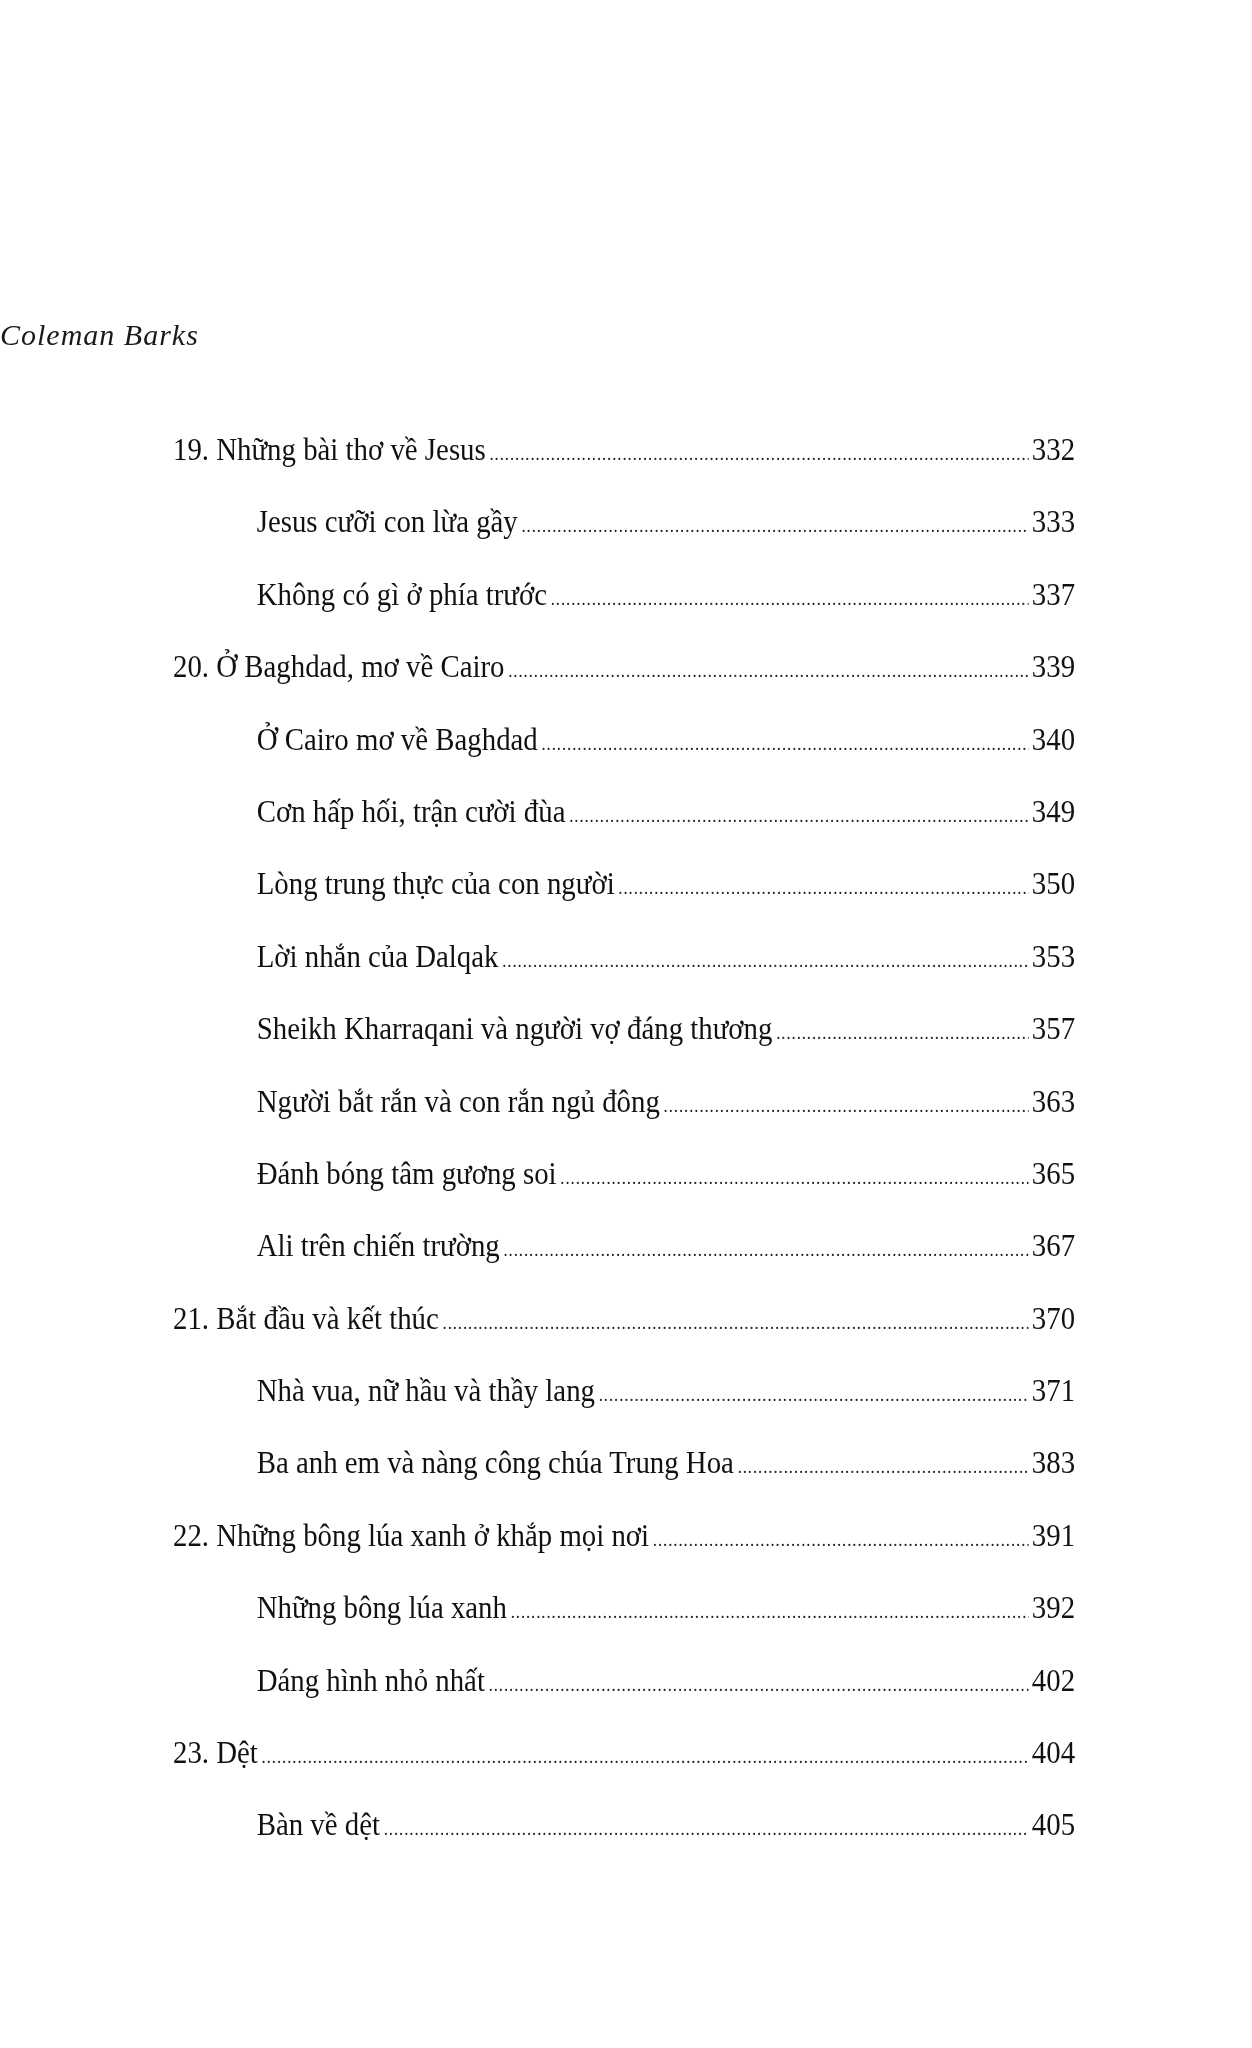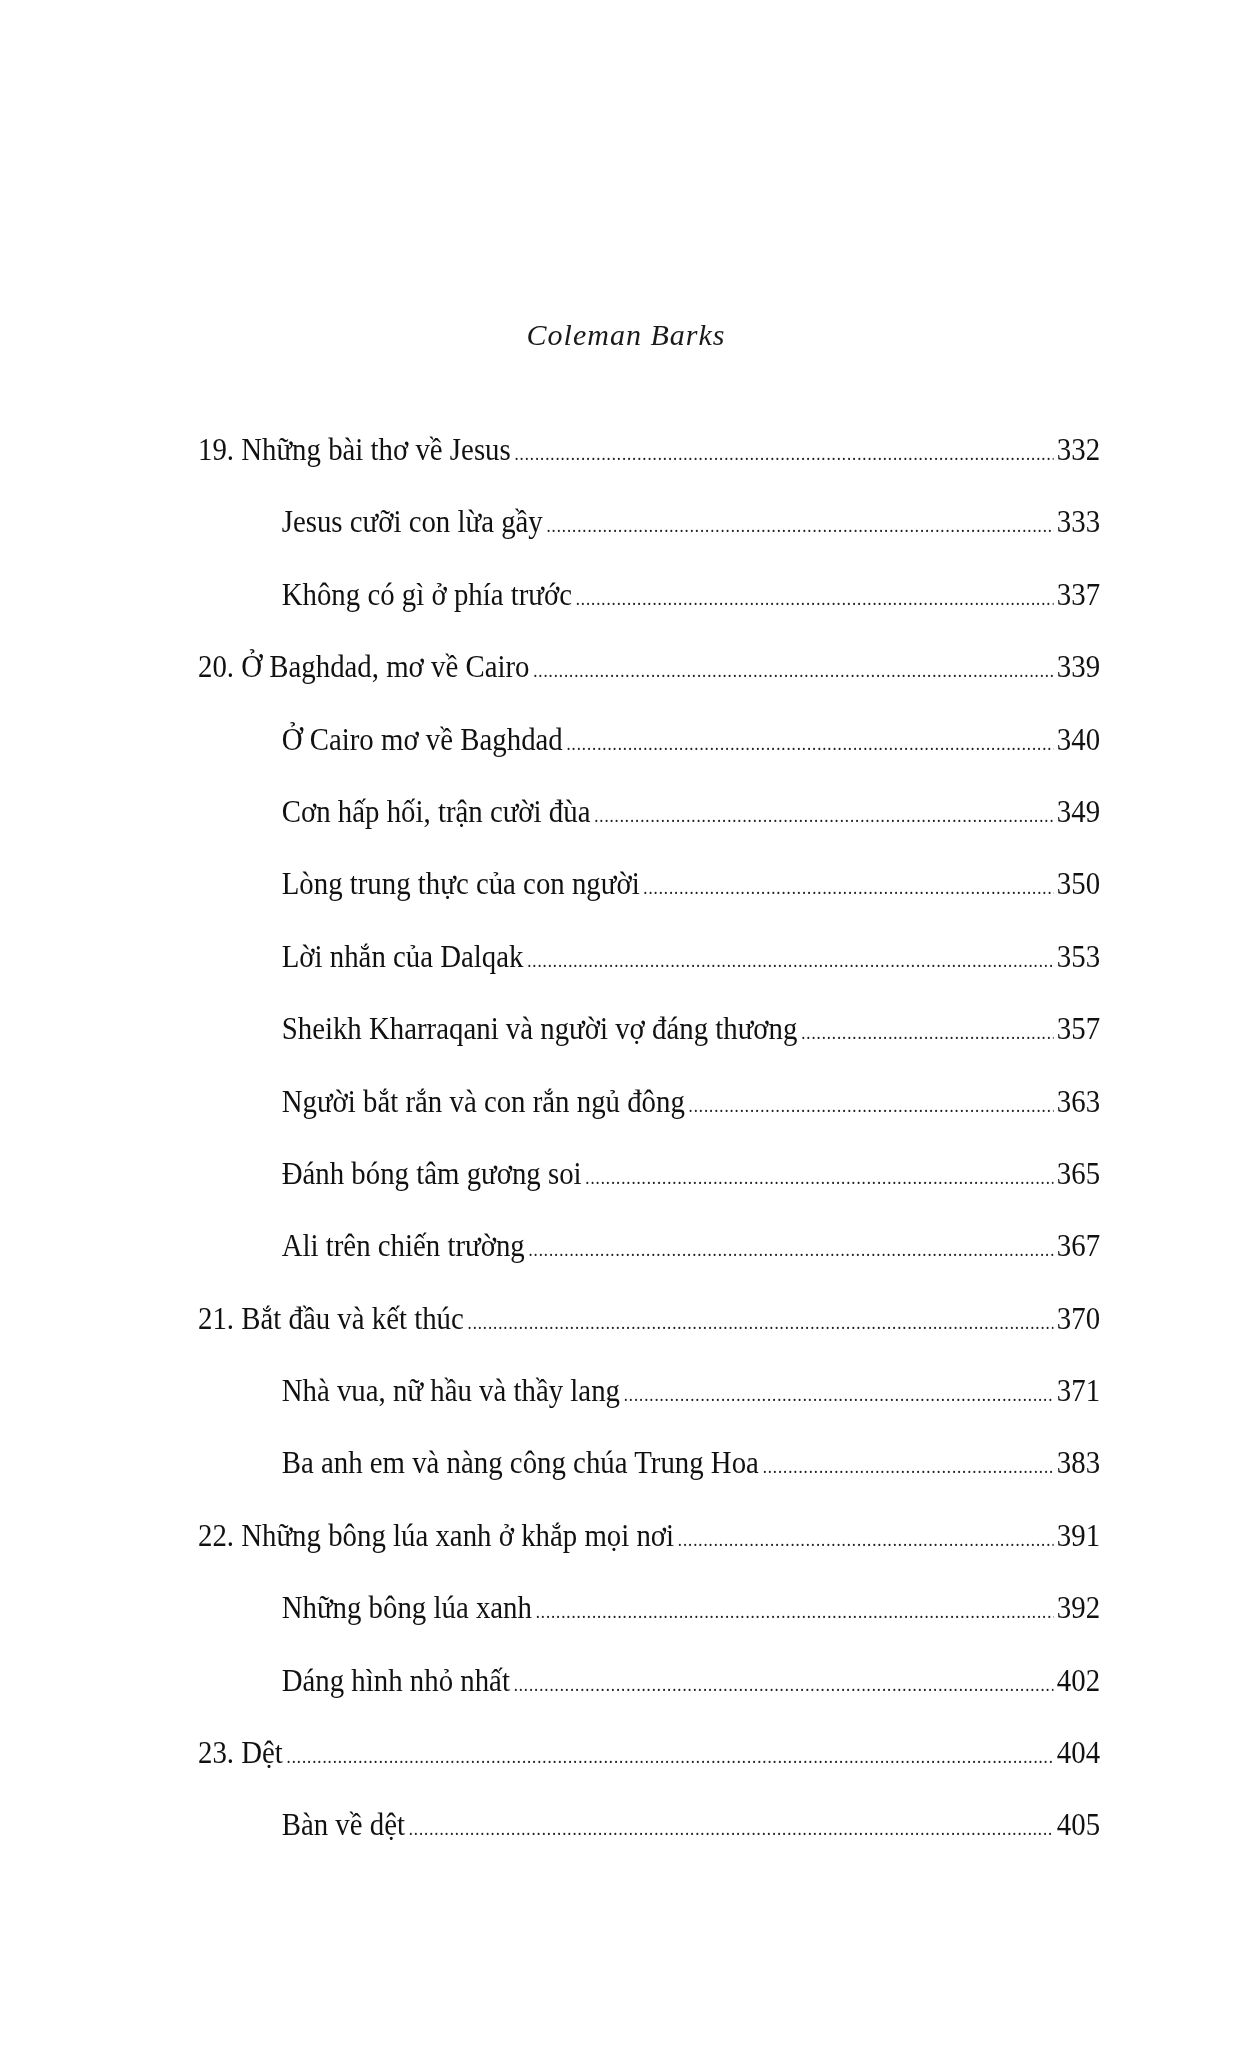--- a/index.html
+++ b/index.html
@@ -3,29 +3,28 @@
 <meta charset="utf-8">
 <style>
   html, body { margin: 0; padding: 0; background: #ffffff; }
   body {
     width: 1252px; height: 2048px; position: relative; overflow: hidden;
     font-family: "DejaVu Serif", "Liberation Serif", serif;
     color: #111111;
   }
   .header {
     position: absolute; top: 318px; left: 0; width: 1252px;
-    text-align: center;
     font-family: "Liberation Serif", serif;
     font-style: italic;
     font-size: 30px;
     letter-spacing: 1px;
     color: #1a1a1a;
   }
   .toc {
-    position: absolute; top: 428px; left: 198px; width: 902px;
+    position: absolute; top: 428px; left: 173px; width: 902px;
   }
   .row {
     display: flex; align-items: baseline;
     height: 72.4px;
     font-family: "Liberation Serif", serif;
     font-size: 31px;
     line-height: 44px;
     transform: scaleX(0.93);
     transform-origin: left center;
     width: 970px;

